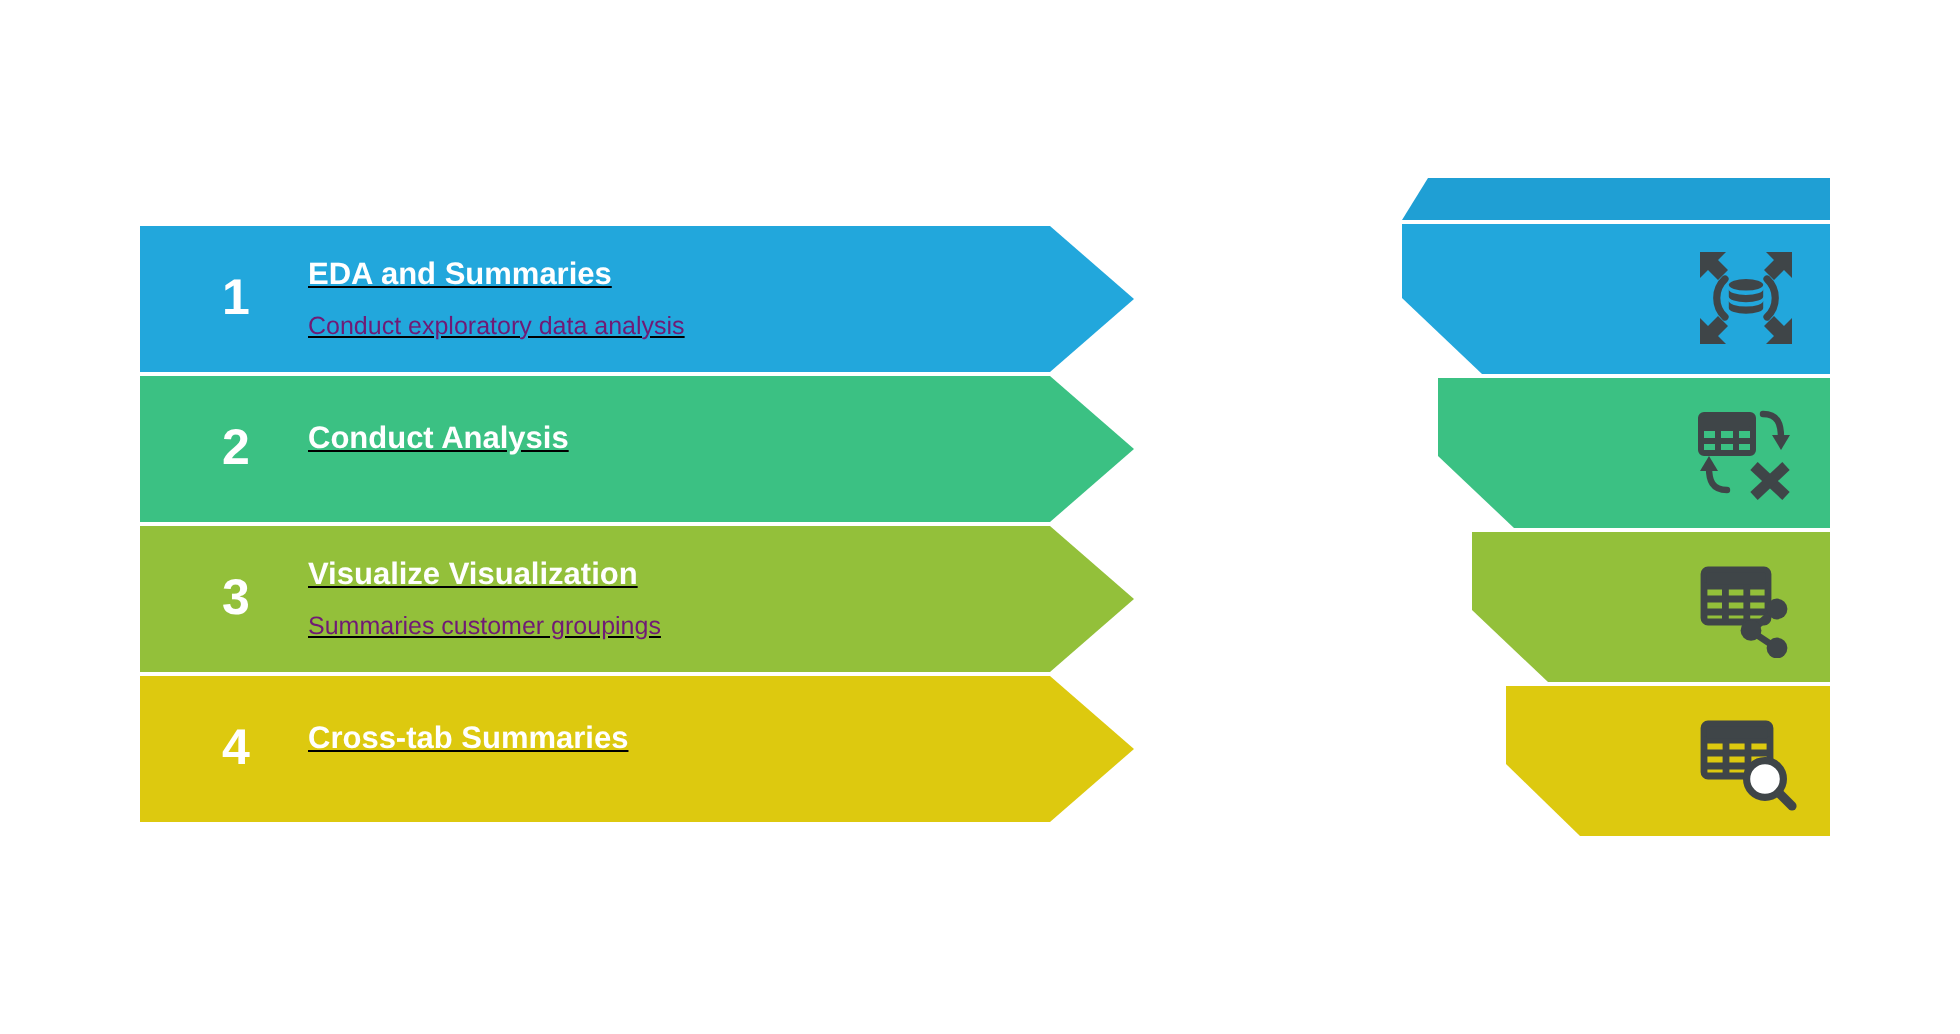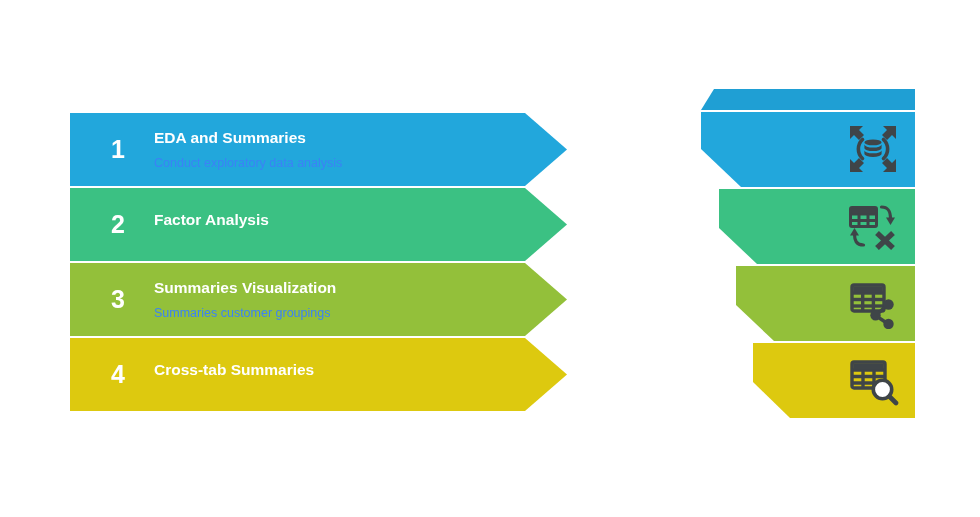--- a/index.html
+++ b/index.html
@@ -69,31 +69,32 @@
   }
   .step-text {
     position: absolute;
     left: 84px;
     top: 0;
     height: 73px;
     right: 40px;
     display: flex;
     flex-direction: column;
     justify-content: center;
+    text-decoration: underline;
   }
   .step-title {
     color: #ffffff;
     font-size: 15.5px;
     font-weight: bold;
     line-height: 1.15;
     margin-bottom: 9px;
     white-space: nowrap;
   }
   .step-sub {
-    color: #3b82f6;
+    color: #701a75;
     font-size: 12.5px;
     font-weight: normal;
     line-height: 1.15;
     white-space: nowrap;
   }
 
   
   .funnel {
     position: absolute;
     left: 700px;
@@ -139,33 +140,33 @@
     </div>
 
     <div class="step" style="top:75px;">
       <div class="step-shape">
         <svg class="step-body" viewBox="0 0 497 73" preserveAspectRatio="none">
           <polygon points="0,0 455,0 497,36.5 455,73 0,73" fill="#3bc183"></polygon>
         </svg>
       </div>
       <div class="step-num">2</div>
       <div class="step-text">
-        <div class="step-title">Factor Analysis</div>
+        <div class="step-title">Conduct Analysis</div>
       </div>
     </div>
 
     <div class="step" style="top:150px;">
       <div class="step-shape">
         <svg class="step-body" viewBox="0 0 497 73" preserveAspectRatio="none">
           <polygon points="0,0 455,0 497,36.5 455,73 0,73" fill="#93c03a"></polygon>
         </svg>
       </div>
       <div class="step-num">3</div>
       <div class="step-text">
-        <div class="step-title">Summaries Visualization</div>
+        <div class="step-title">Visualize Visualization</div>
         <div class="step-sub">Summaries customer groupings</div>
       </div>
     </div>
 
     <div class="step" style="top:225px;">
       <div class="step-shape">
         <svg class="step-body" viewBox="0 0 497 73" preserveAspectRatio="none">
           <polygon points="0,0 455,0 497,36.5 455,73 0,73" fill="#ddc90f"></polygon>
         </svg>
       </div>

